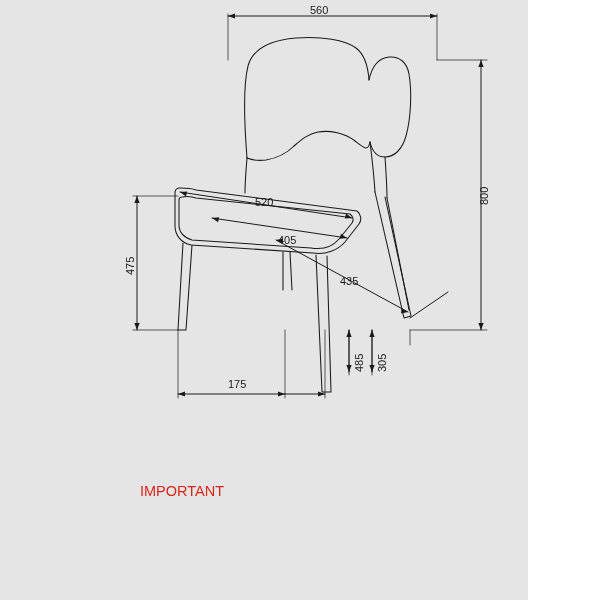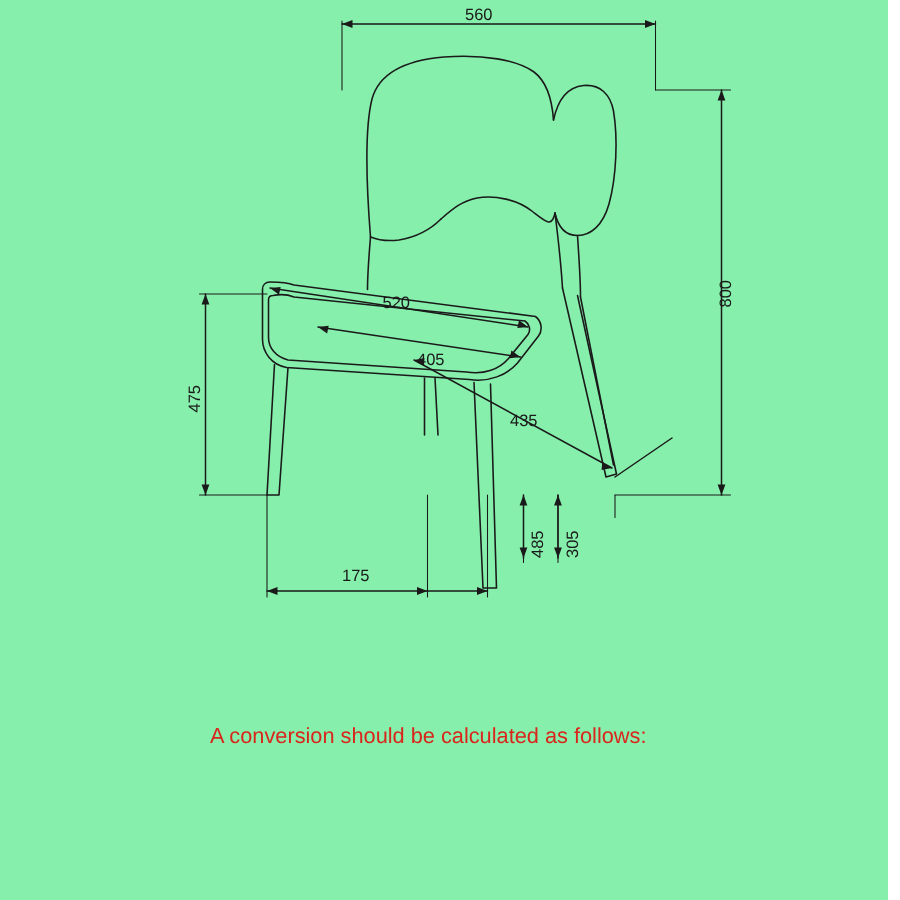--- a/index.html
+++ b/index.html
@@ -2,23 +2,23 @@
 <html><head>
 <meta charset="utf-8">
 <style>
   html, body {
     margin: 0;
     padding: 0;
     background: #ffffff;
   }
   #page {
     position: relative;
-    width: 592px;
+    width: 528px;
     height: 600px;
-    background: #86efac;
+    background: #e5e5e5;
     font-family: "Liberation Sans", sans-serif;
     overflow: hidden;
   }
   #drawing {
     position: absolute;
     left: 0;
     top: 0;
     width: 600px;
     height: 470px;
   }
@@ -172,16 +172,16 @@
   <div class="dim-label rot" style="left:478px; top:205px;">800</div>
   <div class="dim-label" style="left:255px; top:196px;">520</div>
   <div class="dim-label" style="left:278px; top:220px;margin-top:14px;">405</div>
   <div class="dim-label rot" style="left:124px; top:275px;">475</div>
   <div class="dim-label" style="left:340px; top:275px;text-align:center;">435</div>
   <div class="dim-label" style="left:228px; top:378px;">175</div>
   <div class="dim-label rot" style="left:353px; top:372px;">485</div>
   <div class="dim-label rot" style="left:376px; top:372px;">305</div>
 
   <div id="notes">
-    <span class="note-line">A conversion should be calculated as follows:</span>
+    <span class="note-title">IMPORTANT</span>
   </div>
 
 </div>
 
 </body></html>

